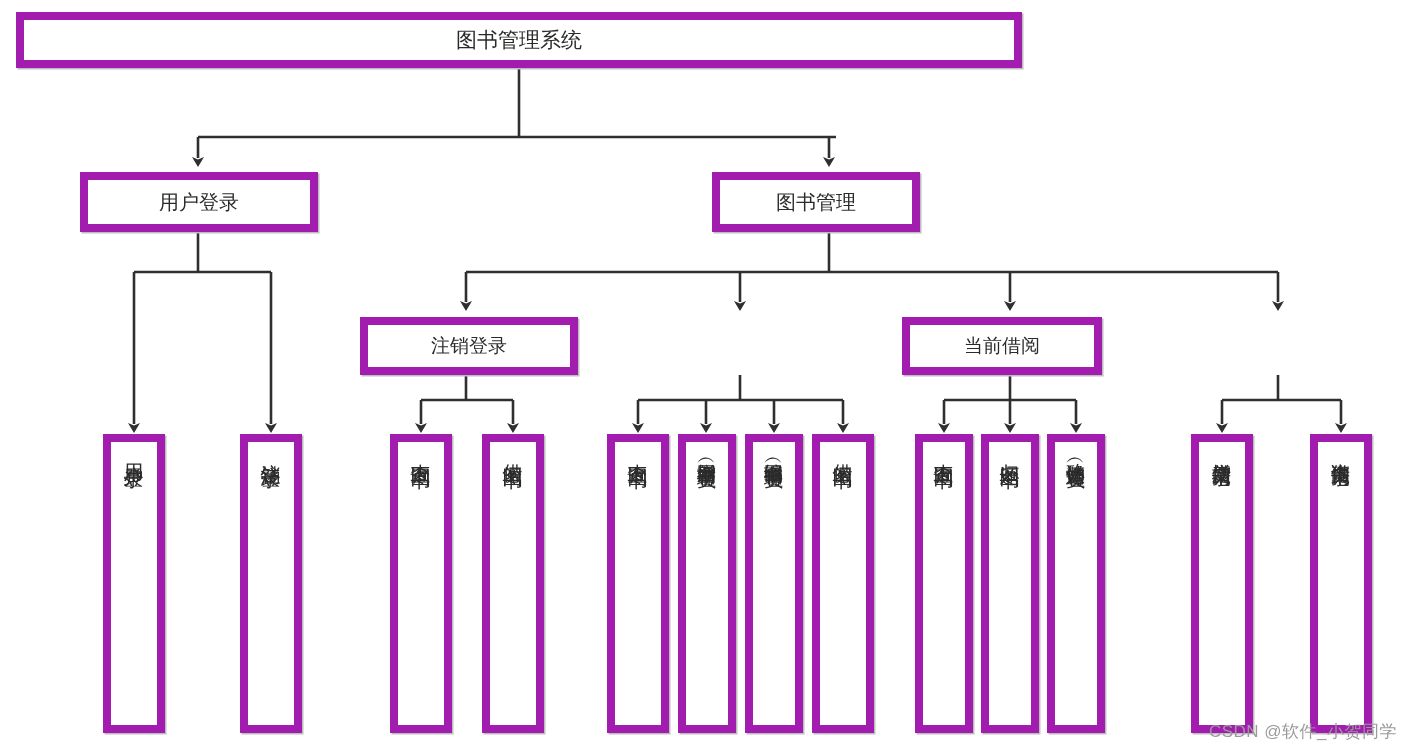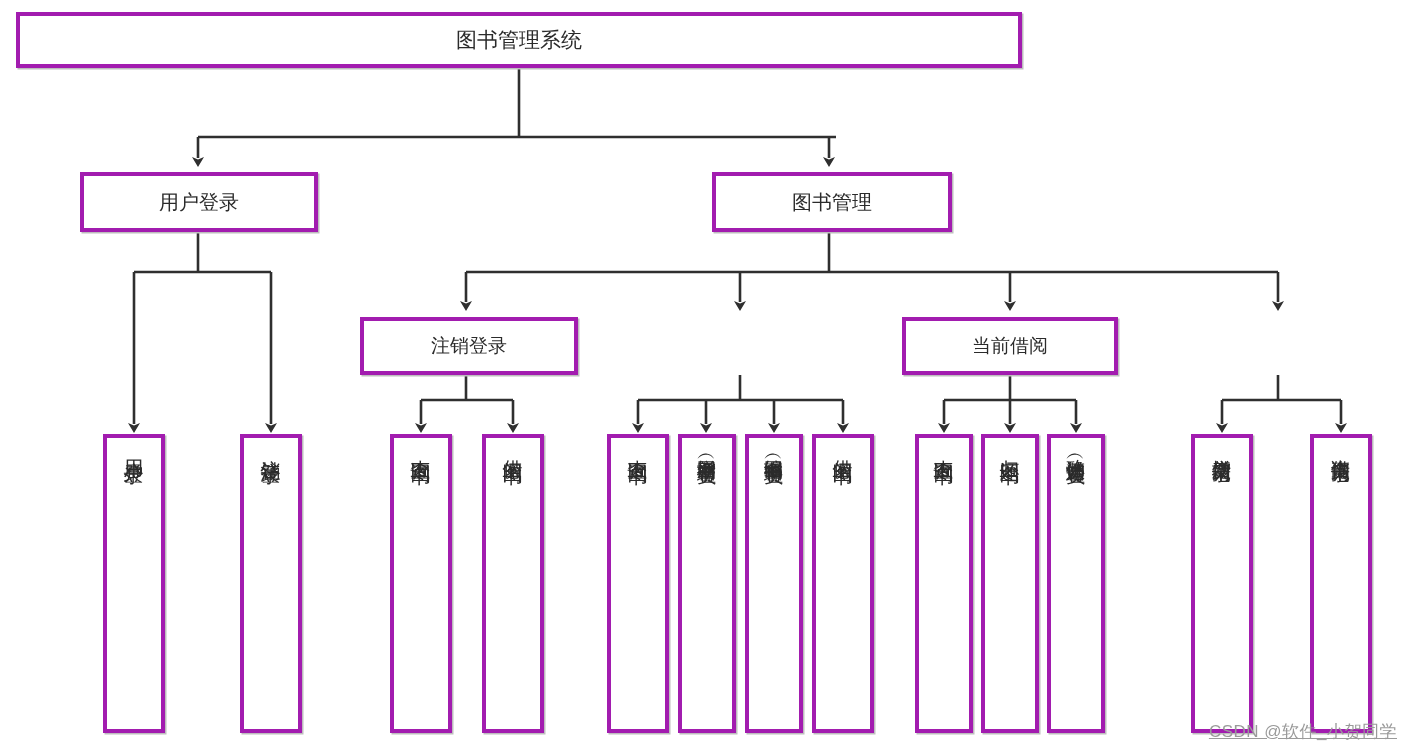--- a/index.html
+++ b/index.html
@@ -22,21 +22,21 @@
     left: 0;
     top: 0;
     width: 1405px;
     height: 747px;
     pointer-events: none;
   }
   .node {
     position: absolute;
     box-sizing: border-box;
     background: #ffffff;
-    border: 4px solid #a21caf;
+    border: 8px solid #a21caf;
     box-shadow: 1.5px 1.5px 0 0 #bdbdbd;
     display: flex;
     align-items: center;
     justify-content: center;
     color: #2b2b2b;
   }
   .node .label {
     text-align: center;
     line-height: 1.15;
     white-space: nowrap;
@@ -63,21 +63,20 @@
     letter-spacing: 1px;
   }
   .watermark {
     position: absolute;
     right: 8px;
     bottom: 4px;
     font-size: 17px;
     color: #9a9a9a;
     white-space: nowrap;
     letter-spacing: 0.5px;
-    text-decoration: underline;
   }
 </style>
 </head>
 <body>
 
 <div id="canvas">
 
   <svg class="edges" viewBox="0 0 1405 747">
     <defs>
       <marker id="arrow" markerWidth="10" markerHeight="12" refX="1" refY="6" orient="auto" markerUnits="userSpaceOnUse">
@@ -128,28 +127,28 @@
     </g>
   </svg>
 
   <div class="node root" style="left:16px; top:12px; width:1006px; height:56px;">
     <span class="label">图书管理系统</span>
   </div>
 
   <div class="node lvl1" style="left:80px; top:172px; width:238px; height:60px;">
     <span class="label">用户登录</span>
   </div>
-  <div class="node lvl1" style="left:712px; top:172px; width:240px; height:60px;">
+  <div class="node lvl1" style="left:712px; top:172px; width:208px; height:60px;">
     <span class="label">图书管理</span>
   </div>
 
   <div class="node lvl2" style="left:360px; top:317px; width:218px; height:58px;">
     <span class="label">注销登录</span>
   </div>
-  <div class="node lvl2" style="left:902px; top:317px; width:216px; height:58px;">
+  <div class="node lvl2" style="left:902px; top:317px; width:200px; height:58px;">
     <span class="label">当前借阅</span>
   </div>
 
   <div class="node leaf" style="left:103px; top:434px; width:62px; height:299px;">
     <span class="label">用户登录</span>
   </div>
   <div class="node leaf" style="left:240px; top:434px; width:62px; height:299px;">
     <span class="label">注销登录</span>
   </div>
 

